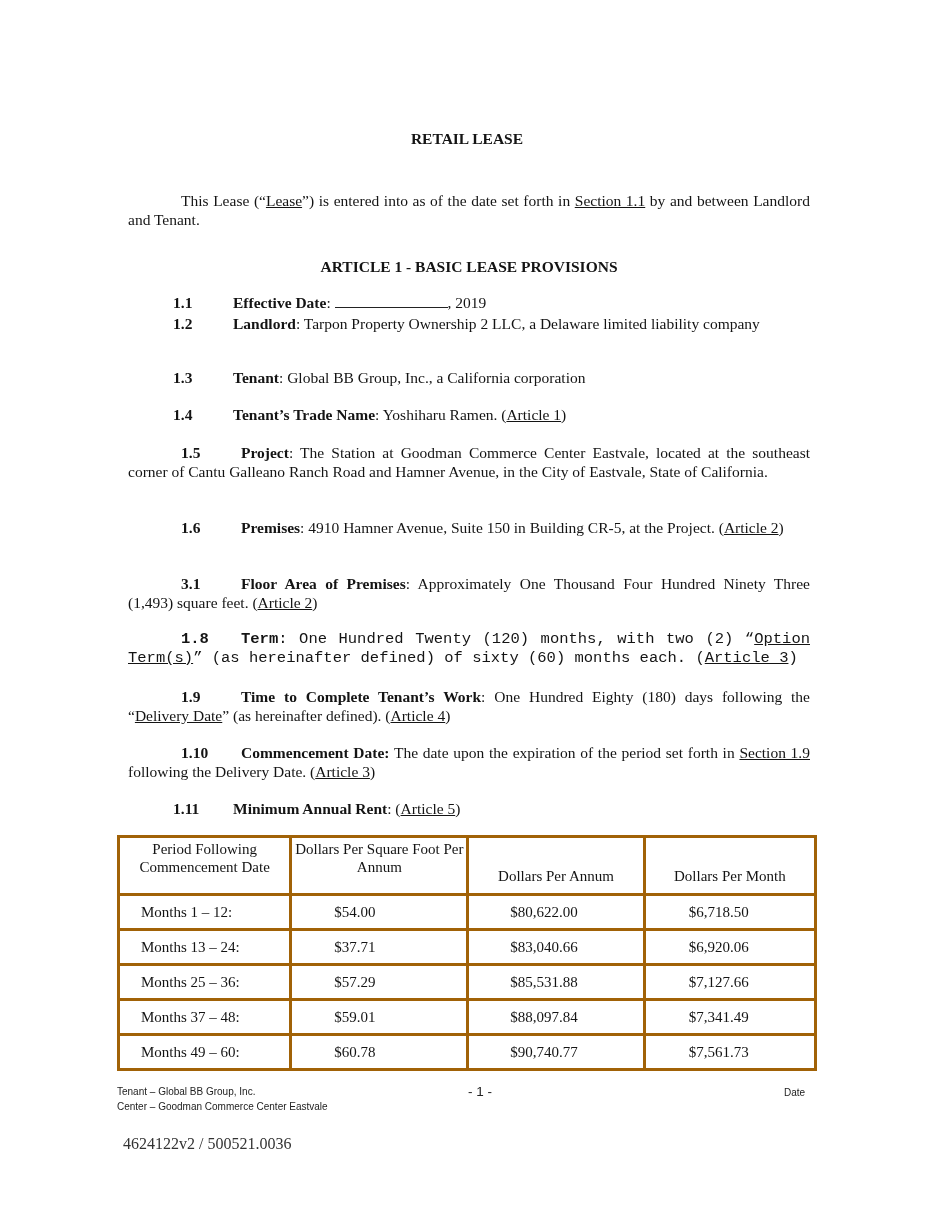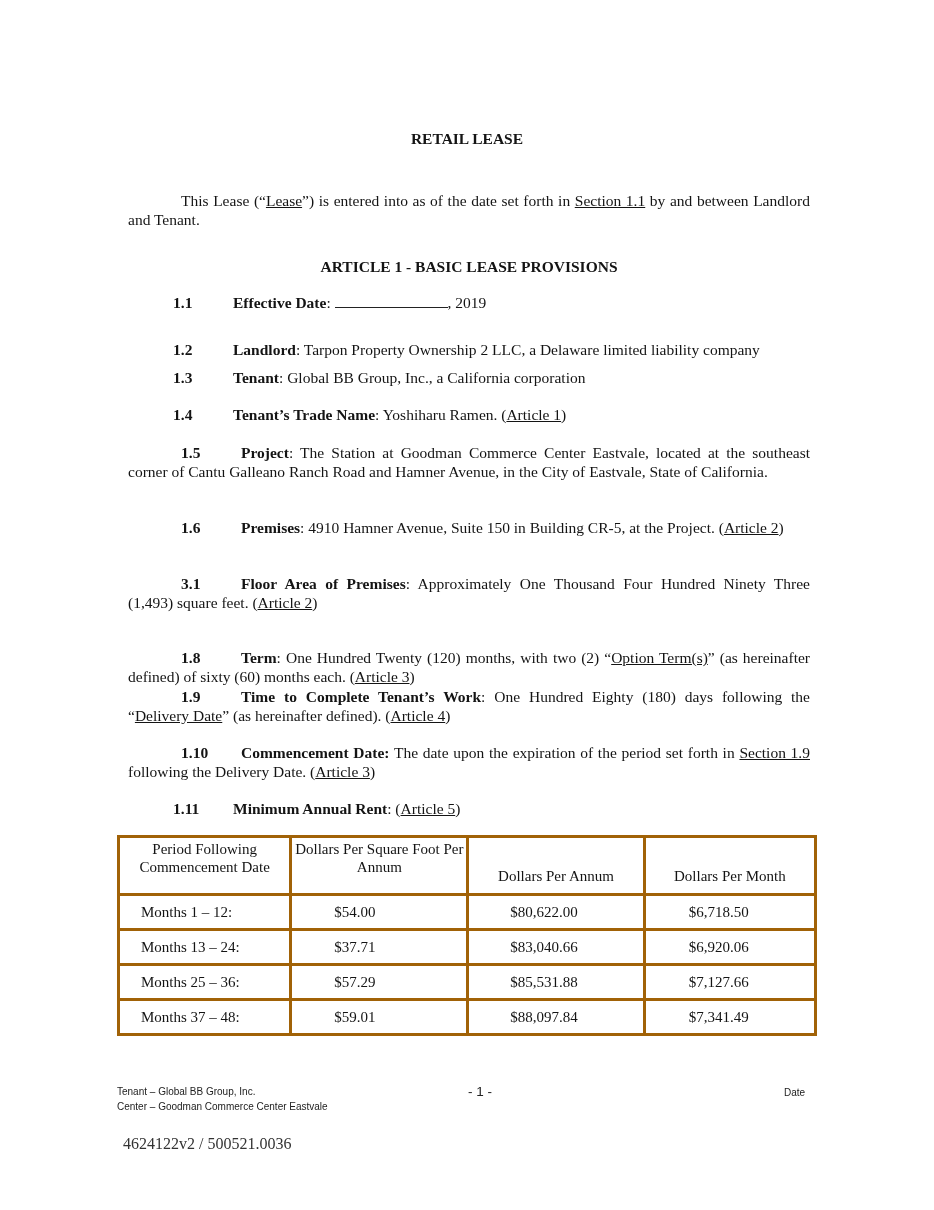--- a/index.html
+++ b/index.html
@@ -40,21 +40,21 @@
   <div class="abs para" style="top:191px;">
     <span class="indent"></span><span>This Lease (“</span><u>Lease</u><span>”) is entered into as of the date set forth in </span><u>Section 1.1</u><span> by and between Landlord and Tenant.</span>
   </div>
 
   <div class="abs art-head">ARTICLE 1  - BASIC LEASE PROVISIONS</div>
 
   <div class="abs row-simple" style="top:293px;">
     <span class="num">1.1</span><span class="lab">Effective Date</span><span>:</span> <span class="blank"></span><span>, 2019</span>
   </div>
 
-  <div class="abs row-simple" style="top:340px;">
+  <div class="abs row-simple" style="top:314px;">
     <span class="num">1.2</span><span class="lab">Landlord</span><span>:</span><span> Tarpon Property Ownership 2 LLC, a Delaware limited liability company</span>
   </div>
 
   <div class="abs row-simple" style="top:368px;">
     <span class="num">1.3</span><span class="lab">Tenant</span><span>:</span><span> Global BB Group, Inc., a California corporation</span>
   </div>
 
   <div class="abs row-simple" style="top:405px;">
     <span class="num">1.4</span><span class="lab">Tenant’s Trade Name</span><span>:</span><span> Yoshiharu Ramen.  (</span><u>Article 1</u><span>)</span>
   </div>
@@ -64,21 +64,21 @@
   </div>
 
   <div class="abs para" style="top:518px;">
     <span class="indent"></span><span class="num" style="width:60px">1.6</span><span class="lab">Premises</span><span>:</span><span> 4910 Hamner Avenue, Suite 150 in Building CR-5, at the Project.  (</span><u>Article 2</u><span>)</span>
   </div>
 
   <div class="abs para" style="top:574px;">
     <span class="indent"></span><span class="num" style="width:60px">3.1</span><span class="lab">Floor Area of Premises</span><span>:</span><span> Approximately One Thousand Four Hundred Ninety Three (1,493) square feet. (</span><u>Article 2</u><span>)</span>
   </div>
 
-  <div class="abs para" style="top:648px;">
+  <div class="abs para" style="top:630px;font-family:Liberation Mono, monospace;">
     <span class="indent"></span><span class="num" style="width:60px">1.8</span><span class="lab">Term</span><span>:</span><span> One Hundred Twenty (120) months, with two (2) “</span><u>Option Term(s)</u><span>” (as hereinafter defined) of sixty (60) months each.  (</span><u>Article 3</u><span>)</span>
   </div>
 
   <div class="abs para" style="top:687px;">
     <span class="indent"></span><span class="num" style="width:60px">1.9</span><span class="lab">Time to Complete Tenant’s Work</span><span>:</span><span> One Hundred Eighty (180) days following the “</span><u>Delivery Date</u><span>” (as hereinafter defined).  (</span><u>Article 4</u><span>)</span>
   </div>
 
   <div class="abs para" style="top:743px;">
     <span class="indent"></span><span class="num" style="width:60px">1.10</span><span class="lab">Commencement Date:</span><span> The date upon the expiration of the period set forth in </span><u>Section 1.9</u><span> following the Delivery Date.  (</span><u>Article 3</u><span>)</span>
   </div>
@@ -120,20 +120,26 @@
         <td class="c1">$57.29</td>
         <td class="c2">$85,531.88</td>
         <td class="c3">$7,127.66</td>
       </tr>
       <tr>
         <td class="c0">Months 37 – 48:</td>
         <td class="c1">$59.01</td>
         <td class="c2">$88,097.84</td>
         <td class="c3">$7,341.49</td>
       </tr>
+      <tr>
+        <td class="c0">Months 49 – 60:</td>
+        <td class="c1">$60.78</td>
+        <td class="c2">$90,740.77</td>
+        <td class="c3">$7,561.73</td>
+      </tr>
     </tbody>
   </table>
 
   <div class="abs footer" style="left:117px; top:1084px;">
     <div>Tenant – Global BB Group, Inc.</div>
     <div>Center – Goodman Commerce Center Eastvale</div>
   </div>
   <div class="abs footer" style="left:440px; width:80px; top:1084px; text-align:center; font-size:13.5px;">- 1 -</div>
   <div class="abs footer" style="left:784px; top:1085px;">Date</div>
   <div class="abs docid" style="left:123px; top:1135px;">4624122v2 / 500521.0036</div>

